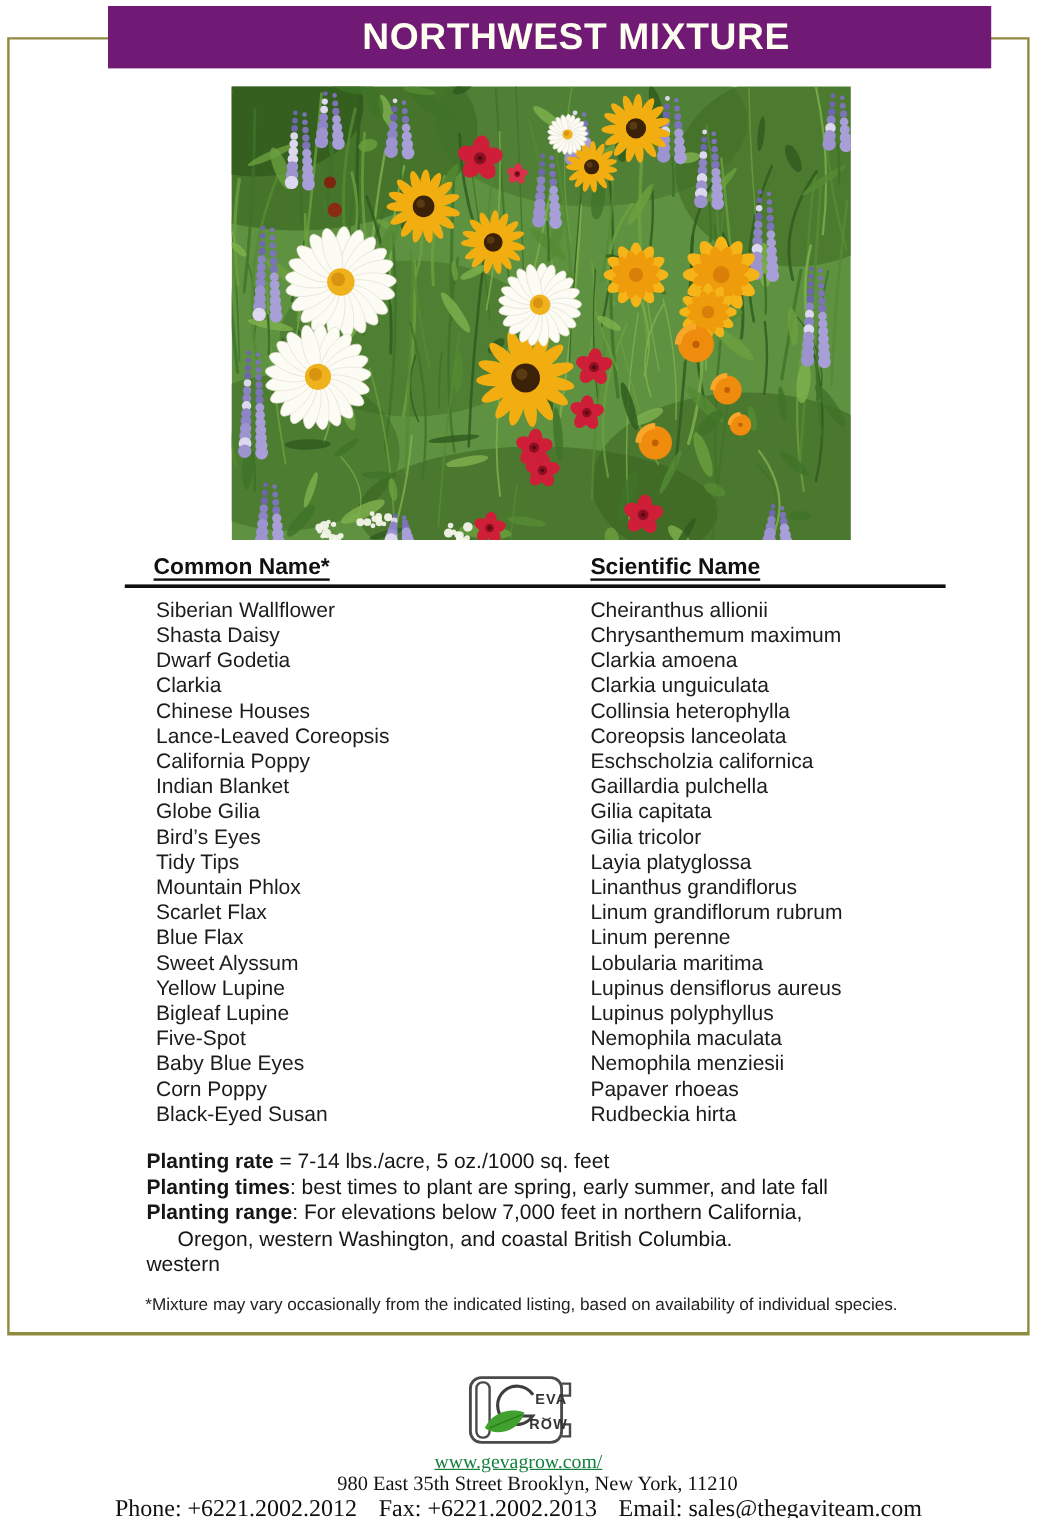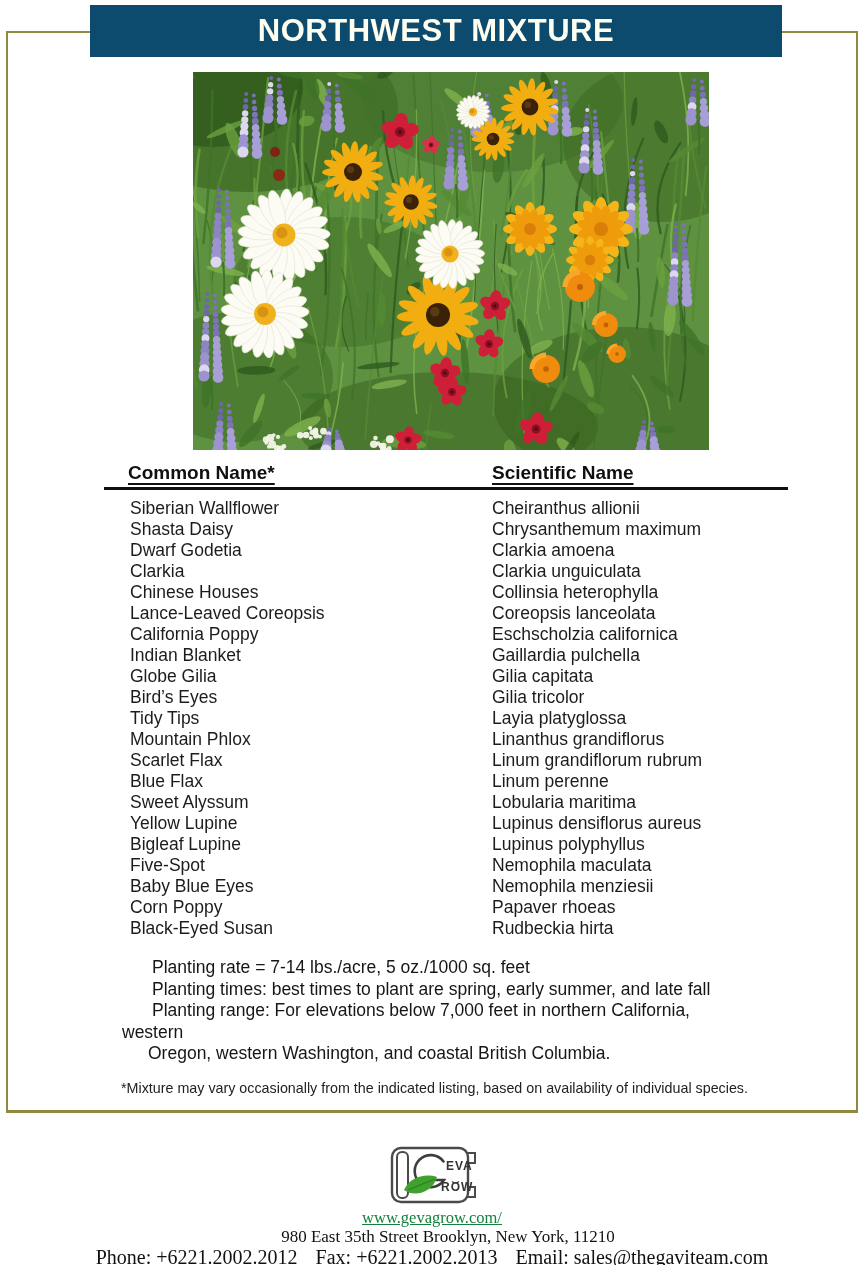--- a/index.html
+++ b/index.html
@@ -3,43 +3,43 @@
 <meta charset="utf-8">
 <style>
   html,body{margin:0;padding:0;}
   body{width:864px;height:1265px;background:#ffffff;position:relative;overflow:hidden;
        font-family:"Liberation Sans",sans-serif;color:#1b1b1b;}
   .page{position:absolute;inset:0;}
 
   .frame{position:absolute;left:6px;top:31px;width:852px;height:1082px;box-sizing:border-box;
          border:2px solid #8E8B40;border-bottom-width:3px;}
 
-  .banner{position:absolute;left:90px;top:5px;width:692px;height:52px;background:#0c4a6e;
-          display:flex;align-items:center;justify-content:center;}
+  .banner{position:absolute;left:90px;top:5px;width:692px;height:52px;background:#701a75;
+          display:flex;align-items:center;justify-content:center;padding-left:44px;}
   .banner .title{color:#fdfdf0;font-weight:bold;font-size:31px;letter-spacing:.5px;}
 
   .photo{position:absolute;left:193px;top:72px;width:516px;height:378px;}
   .photo svg{display:block;width:516px;height:378px;}
 
   .thead{position:absolute;top:462px;left:0;width:864px;height:26px;}
   .th{position:absolute;font-weight:bold;font-size:19px;text-decoration:underline;
       text-decoration-thickness:2px;text-underline-offset:4px;color:#101010;}
   .th.common{left:128px;}
   .th.sci{left:492px;}
   .rule{position:absolute;left:104px;top:487px;width:684px;height:3px;background:#0f0f0f;}
 
   .tbody{position:absolute;left:0;top:498px;width:864px;}
   .trow{position:relative;height:21px;width:864px;}
   .td{position:absolute;top:0;font-size:17.5px;white-space:nowrap;color:#1c1c1c;}
   .td.common{left:130px;}
   .td.sci{left:492px;}
 
   .planting{position:absolute;left:122px;top:957px;width:700px;font-size:17.5px;color:#161616;}
   .pline{height:21.5px;white-space:nowrap;}
-  .pline .b{font-weight:normal;margin-left:30px;}
+  .pline .b{font-weight:bold;}
   .pline.indent{padding-left:26px;}
 
   .disclaimer{position:absolute;left:121px;top:1080px;width:680px;font-size:14.3px;color:#222;}
 
   .logo{position:absolute;left:384px;top:1140px;width:100px;height:70px;}
   .weblink{position:absolute;left:0;top:1208px;width:864px;text-align:center;
            font-family:"Liberation Serif",serif;font-size:16.5px;color:#15803d;
            text-decoration:underline;cursor:pointer;}
   .address{position:absolute;left:0;top:1227px;width:864px;text-align:center;
            font-family:"Liberation Serif",serif;font-size:17px;color:#111;margin-left:16px;}
@@ -991,22 +991,22 @@
       <div class="trow">
         <span class="td common">Black-Eyed Susan</span>
         <span class="td sci">Rudbeckia hirta</span>
       </div>
     </div>
 
   <div class="planting">
     <div class="pline"><span class="b">Planting rate</span><span> = 7-14 lbs./acre, 5 oz./1000 sq. feet</span></div>
     <div class="pline"><span class="b">Planting times</span><span>: best times to plant are spring, early summer, and late fall</span></div>
     <div class="pline"><span class="b">Planting range</span><span>: For elevations below 7,000 feet in northern California,</span></div>
+    <div class="pline indent">Oregon, western Washington, and coastal British Columbia.</div>
     <div class="pline">western</div>
-    <div class="pline indent">Oregon, western Washington, and coastal British Columbia.</div>
   </div>
 
   <div class="disclaimer">*Mixture may vary occasionally from the indicated listing, based on availability of individual species.</div>
 
   <svg class="logo" viewBox="0 0 100 70">
     <rect x="8" y="8" width="76" height="54" rx="9" fill="none" stroke="#4a4a4a" stroke-width="2.4"></rect>
     <path d="M84,13 h7 v10 h-7 M84,47 h7 v10 h-7" fill="none" stroke="#4a4a4a" stroke-width="2"></path>
     <rect x="13" y="12" width="11" height="46" rx="5" fill="none" stroke="#4a4a4a" stroke-width="2"></rect>
     <path d="M59.5,21.5 A16,16 0 1 0 60,40 L49,40" fill="none" stroke="#3e3e3e" stroke-width="2.6" stroke-linecap="round"></path>
     <text x="62" y="30" font-family="Liberation Sans, sans-serif" font-size="12" font-weight="bold" letter-spacing="1" fill="#333">EVA</text>

